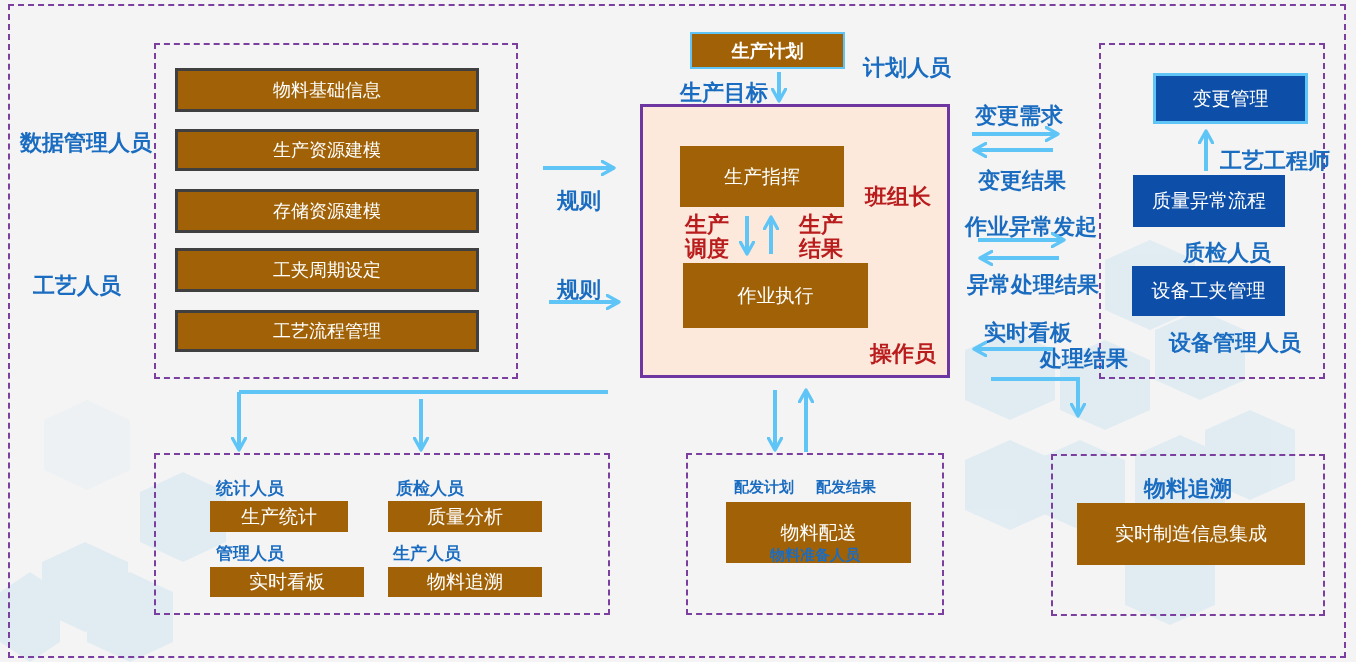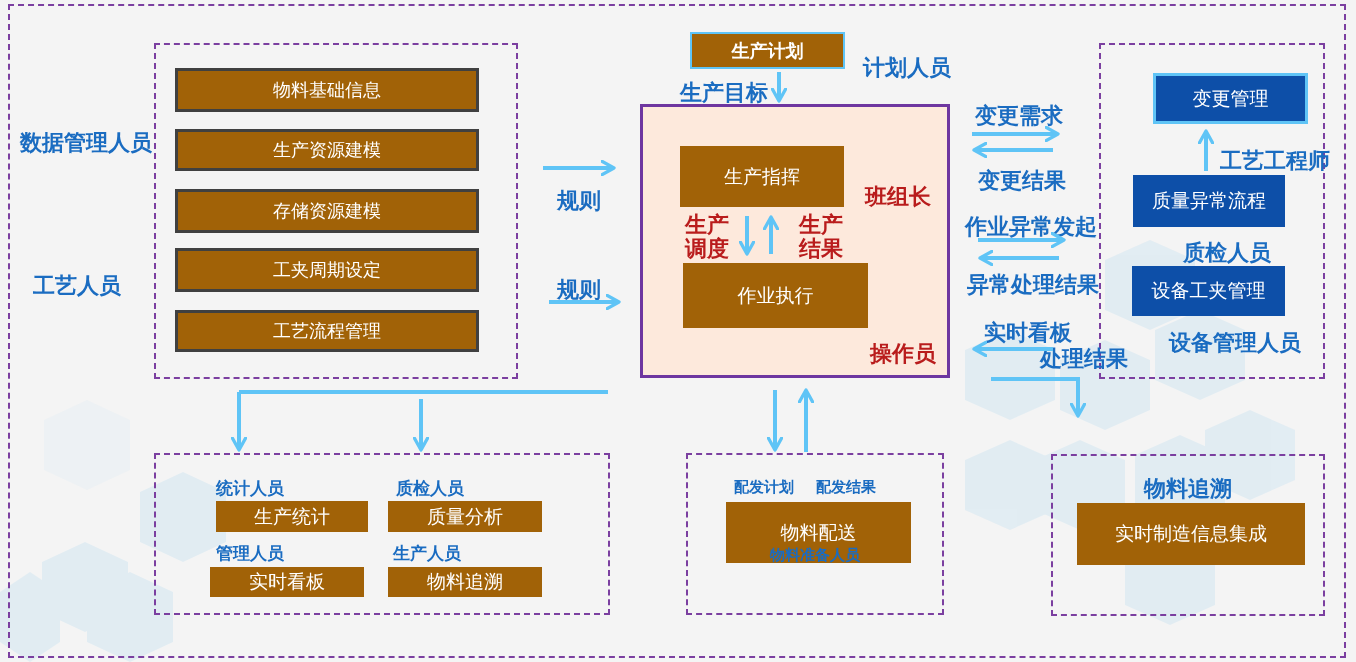--- a/index.html
+++ b/index.html
@@ -104,21 +104,21 @@
 <div class="dash" style="left:1099px; top:43px; width:226px; height:336px;"></div>
 <div class="box dark hl" style="left:1131px; top:73px; width:155px; height:51px;margin-left:22px;">变更管理</div>
 <div class="lbl blue s18" style="left:1220px; top:146px;">工艺工程师</div>
 <div class="box dark" style="left:1133px; top:175px; width:152px; height:52px;">质量异常流程</div>
 <div class="lbl blue s18" style="left:1183px; top:238px;">质检人员</div>
 <div class="box dark" style="left:1132px; top:266px; width:153px; height:50px;">设备工夹管理</div>
 <div class="lbl blue s18" style="left:1169px; top:328px;">设备管理人员</div>
 
 <div class="dash" style="left:154px; top:453px; width:456px; height:162px;"></div>
 <div class="lbl blue s17" style="left:216px; top:477px;">统计人员</div>
-<div class="box" style="left:216px; top:501px; width:152px; height:31px;">生产统计</div>
+<div class="box" style="left:210px; top:501px; width:138px; height:31px;">生产统计</div>
 <div class="lbl blue s17" style="left:396px; top:477px;">质检人员</div>
 <div class="box" style="left:388px; top:501px; width:154px; height:31px;">质量分析</div>
 <div class="lbl blue s17" style="left:216px; top:542px;">管理人员</div>
 <div class="box" style="left:210px; top:567px; width:154px; height:30px;">实时看板</div>
 <div class="lbl blue s17" style="left:393px; top:542px;">生产人员</div>
 <div class="box" style="left:388px; top:567px; width:154px; height:30px;">物料追溯</div>
 
 <div class="dash" style="left:686px; top:453px; width:258px; height:162px;"></div>
 <div class="lbl blue s15" style="left:734px; top:478px;">配发计划</div>
 <div class="lbl blue s15" style="left:816px; top:478px;">配发结果</div>

